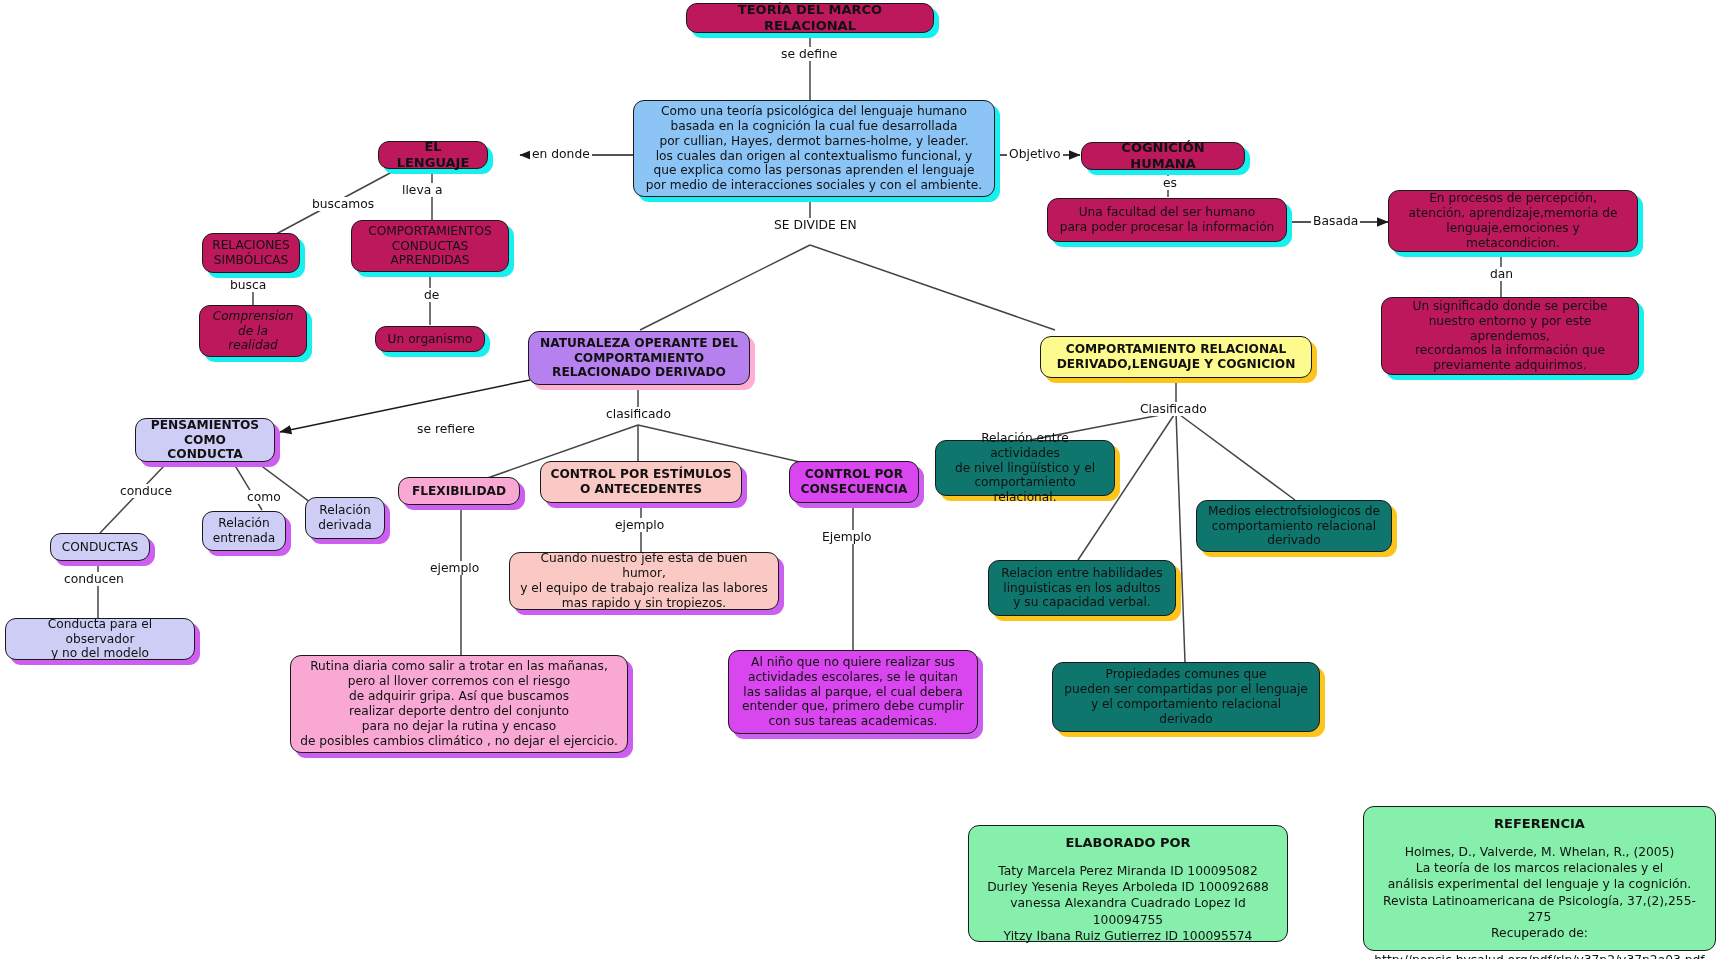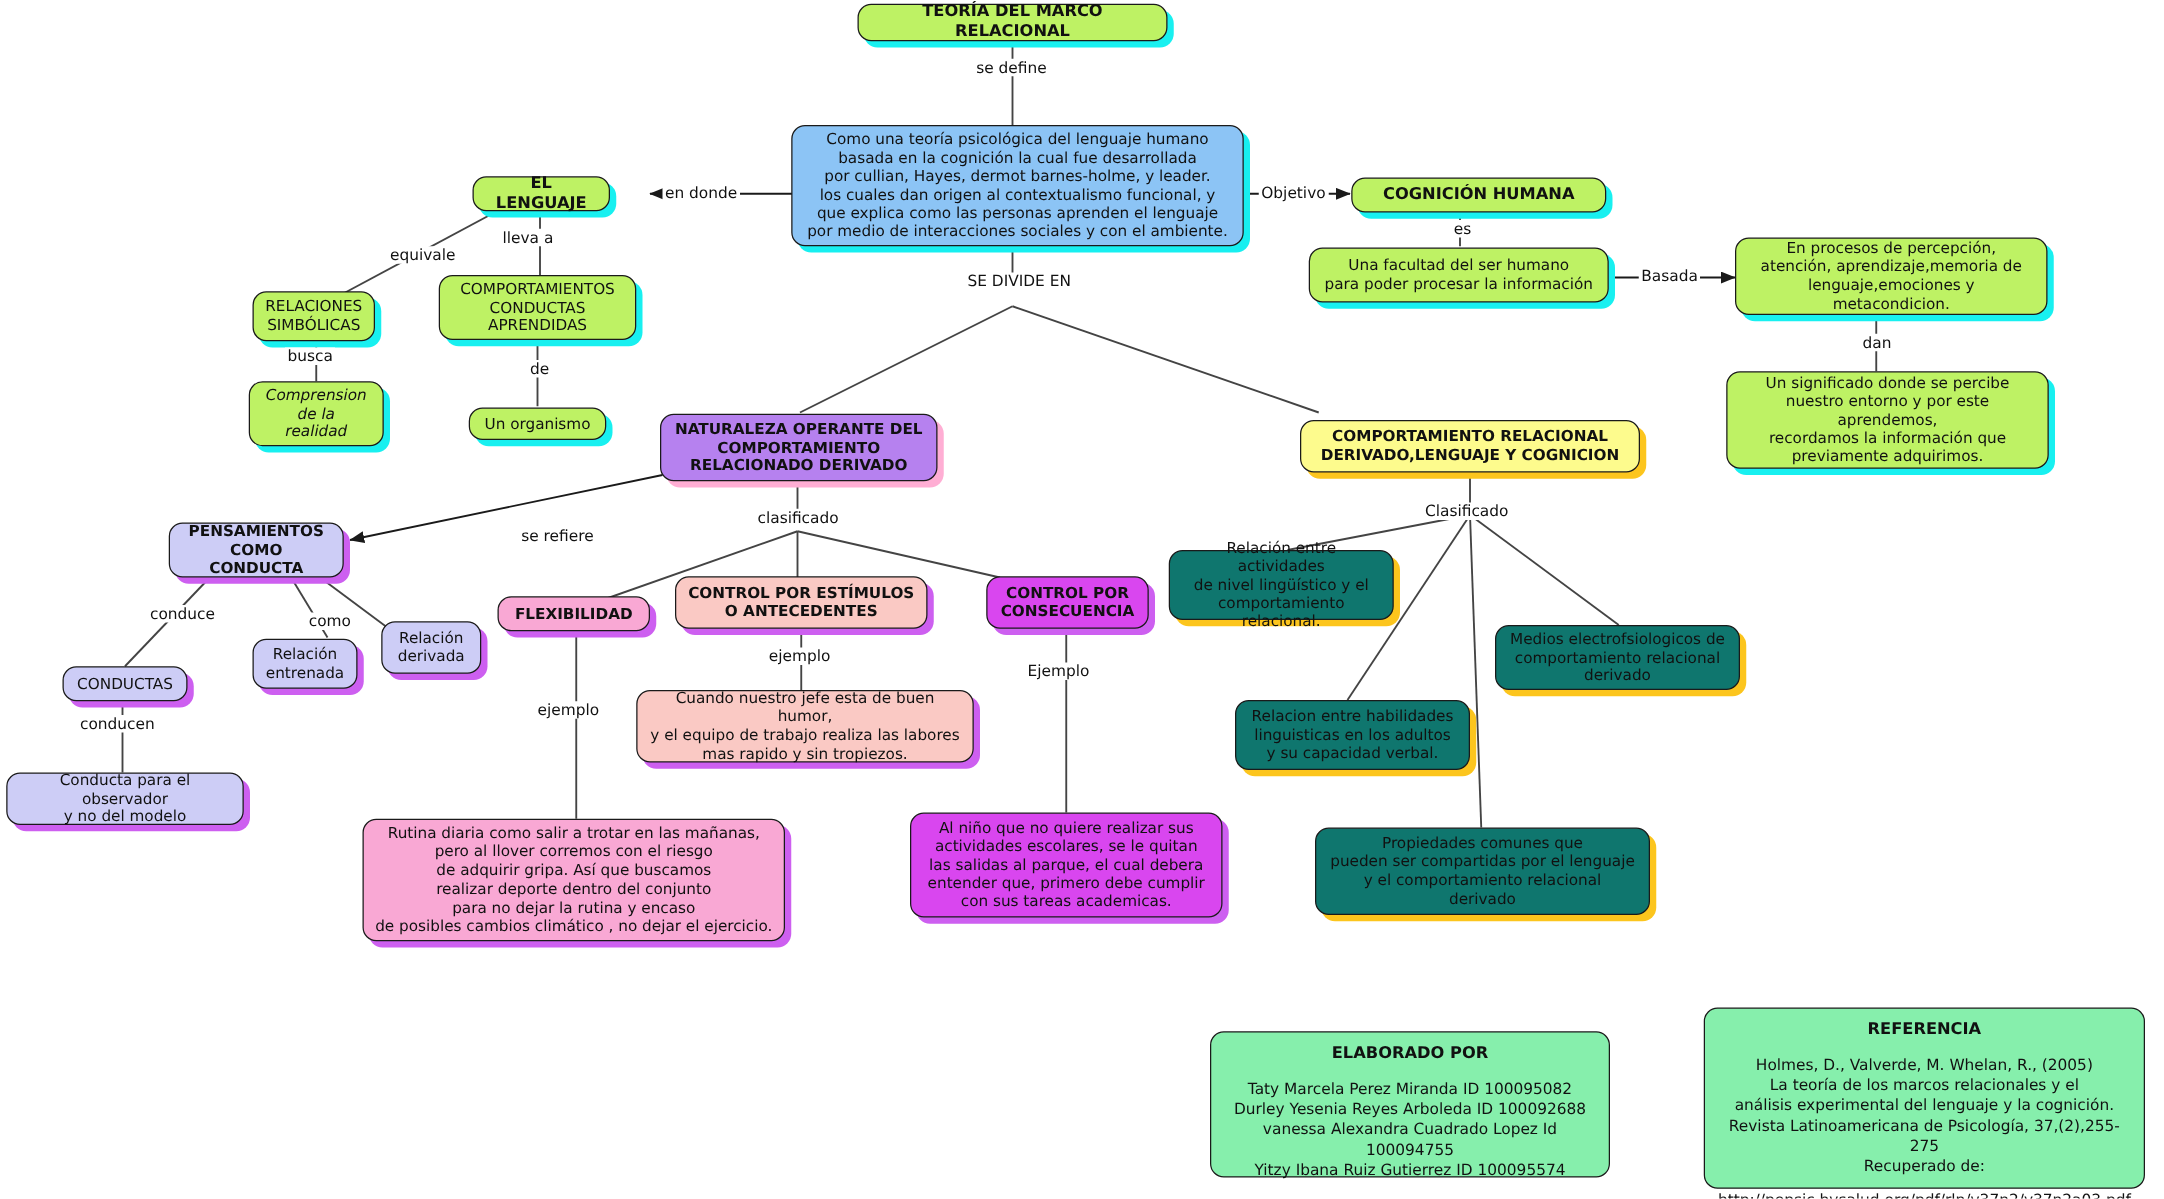--- a/index.html
+++ b/index.html
@@ -29,21 +29,21 @@
     align-items:center;
     justify-content:center;
     text-align:center;
     line-height:1.22;
     white-space:pre-line;
     color:#111111;
     padding:5px 9px;
     z-index:3;
   }
   
-  .c-cyan      {background:#bef264;box-shadow:5px 5px 0 0 #18f0f0;}
+  .c-cyan      {background:#be185d;box-shadow:5px 5px 0 0 #18f0f0;}
   .c-blue      {background:#8cc4f5;box-shadow:5px 5px 0 0 #17eff0;}
   .c-purple    {background:#b681ef;box-shadow:5px 5px 0 0 #ffaed4;}
   .c-lavender  {background:#cdcdf6;box-shadow:5px 5px 0 0 #cd5ff0;}
   .c-pinkbox   {background:#fac9c4;box-shadow:5px 5px 0 0 #cd5ff0;}
   .c-magenta   {background:#f9a8d4;box-shadow:5px 5px 0 0 #cd5ff0;}
   .c-green     {background:#d946ef;box-shadow:5px 5px 0 0 #cd5ff0;}
   .c-yellow    {background:#0f766e;box-shadow:5px 5px 0 0 #fcc51d;}
   .c-yellowhdr {background:#fdfb8d;box-shadow:5px 5px 0 0 #fcc51d;}
 
   .bold{font-weight:bold;}
@@ -150,40 +150,40 @@
 que explica como las personas aprenden el lenguaje
 por medio de interacciones sociales y con el ambiente.</div>
 
   <div class="edge-label" style="left:530px;top:147px;">en donde</div>
   <div class="edge-label" style="left:1007px;top:147px;">Objetivo</div>
   <div class="edge-label" style="left:772px;top:218px;text-align:center;">SE DIVIDE
 EN</div>
 
   <div class="node c-cyan bold fs13" style="left:378px;top:141px;width:110px;height:28px;">EL LENGUAJE</div>
 
-  <div class="edge-label" style="left:310px;top:197px;">equivale</div>
+  <div class="edge-label" style="left:310px;top:197px;">buscamos</div>
   <div class="edge-label" style="left:400px;top:183px;">lleva a</div>
 
   <div class="node c-cyan fs12" style="left:202px;top:233px;width:98px;height:40px;">RELACIONES
 SIMBÓLICAS</div>
 
   <div class="node c-cyan fs12" style="left:351px;top:220px;width:158px;height:52px;">COMPORTAMIENTOS
 CONDUCTAS
 APRENDIDAS</div>
 
   <div class="edge-label" style="left:228px;top:278px;">busca</div>
   <div class="edge-label" style="left:422px;top:288px;">de</div>
 
   <div class="node c-cyan fs12" style="left:199px;top:305px;width:108px;height:52px;font-style:italic;">Comprension
 de la
 realidad</div>
 
   <div class="node c-cyan fs12" style="left:375px;top:326px;width:110px;height:26px;">Un organismo</div>
 
-  <div class="node c-cyan bold fs13" style="left:1081px;top:142px;width:204px;height:28px;">COGNICIÓN HUMANA</div>
+  <div class="node c-cyan bold fs13" style="left:1081px;top:142px;width:164px;height:28px;">COGNICIÓN HUMANA</div>
 
   <div class="edge-label" style="left:1161px;top:176px;">es</div>
 
   <div class="node c-cyan fs12" style="left:1047px;top:198px;width:240px;height:44px;">Una facultad del ser humano
 para poder procesar la información</div>
 
   <div class="edge-label" style="left:1311px;top:214px;">Basada</div>
 
   <div class="node c-cyan fs12" style="left:1388px;top:190px;width:250px;height:62px;">En procesos de percepción,
 atención, aprendizaje,memoria de

